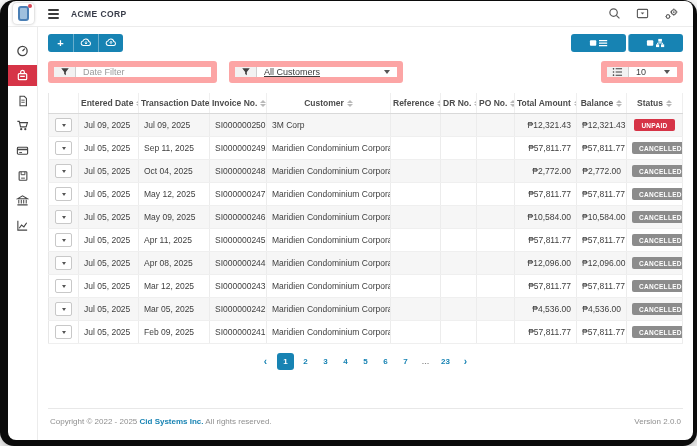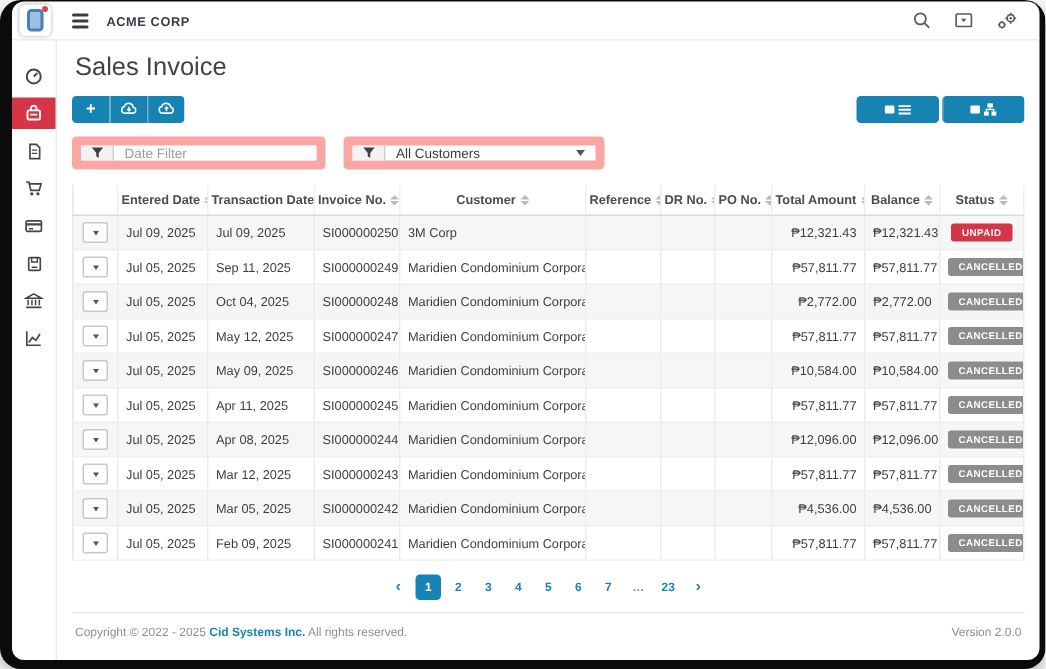--- a/index.html
+++ b/index.html
@@ -51,21 +51,21 @@
   .input-group { display:flex; height:22px; border:6px solid #fca5a5; border-radius:3px; overflow:hidden; background:#fff; }
   .prepend { width:22px; background:#f2f2f2; border-right:1px solid #cfcfcf; display:flex;
              align-items:center; justify-content:center; flex:0 0 auto; }
   .input-group input { border:none; outline:none; font-family:inherit; font-size:9px; color:#444;
                        padding:0 7px; width:135px; }
   .input-group input::placeholder { color:#9a9a9a; }
   .select-box { display:flex; align-items:center; font-size:9px; color:#3c3c3c; padding:0 7px; cursor:pointer; }
   .select-box .val { flex:1; }
   .caret-dn { width:0; height:0; border-left:3px solid transparent; border-right:3px solid transparent;
               border-top:4px solid #555; margin-left:8px; }
-  .customer-select .select-box { width:140px; }
+  .customer-select .select-box { width:140px;text-decoration:underline; }
   .pagesize-group { margin-left:auto; }
   .pagesize-group .select-box { width:48px; }
 
   
   .tabs { display:flex; border-bottom:1px solid #d8d8d8; }
   .tab { font-size:9px; color:#1783b3; padding:5px 10px 4px; cursor:pointer; text-decoration:none;
          border:1px solid transparent; border-radius:3px 3px 0 0; margin-bottom:-1px; font-weight:700; }
   .tab.active { background:#fff; color:#4a4e52; border-color:#d8d8d8 #d8d8d8 #fff; font-weight:400; }
 
   
@@ -221,21 +221,20 @@
           <span>
               <svg width="13" height="13" viewBox="0 0 14 14">
                 <path d="M2 2v10h10" fill="none" stroke="#454545" stroke-width="1.2"></path>
                 <polyline points="3.5,10 6,6.5 8.5,8.5 11.5,4" fill="none" stroke="#454545" stroke-width="1.2"></polyline>
               </svg>
             </span>
         </div>
       </div>
 
       <div class="content">
-        <div class="page-title">Sales Invoice</div>
 
         <div class="toolbar">
           <div class="btn-group">
             <button class="btn sq">
                 <span>+</span>
               </button>
             <button class="btn sq">
               <span><svg width="12" height="10" viewBox="0 0 14 11">
                     <path d="M3.6 9.5a2.6 2.6 0 0 1-.3-5.1A3.6 3.6 0 0 1 10.3 5a2.3 2.3 0 0 1 .2 4.5z" fill="none" stroke="#fff" stroke-width="1.2"></path>
                     <path d="M7 4.5v3M5.7 6.3L7 7.8l1.3-1.5" stroke="#fff" stroke-width="1.1" fill="none"></path>
@@ -282,20 +281,36 @@
             <span class="prepend">
                 <svg width="10" height="10" viewBox="0 0 12 12">
                   <path d="M1.5 1.5h9L7 6v4L5 8.5V6z" fill="#3f3f3f"></path>
                 </svg>
               </span>
             <div class="select-box">
               <span class="val">All Customers</span>
               <span class="caret-dn"></span>
             </div>
           </div>
+          <div class="input-group pagesize-group">
+            <span class="prepend">
+                <svg width="11" height="10" viewBox="0 0 12 11">
+                  <circle cx="1.6" cy="2" r=".9" fill="#3f3f3f"></circle>
+                  <circle cx="1.6" cy="5.5" r=".9" fill="#3f3f3f"></circle>
+                  <circle cx="1.6" cy="9" r=".9" fill="#3f3f3f"></circle>
+                  <line x1="4" y1="2" x2="11" y2="2" stroke="#3f3f3f" stroke-width="1.2"></line>
+                  <line x1="4" y1="5.5" x2="11" y2="5.5" stroke="#3f3f3f" stroke-width="1.2"></line>
+                  <line x1="4" y1="9" x2="11" y2="9" stroke="#3f3f3f" stroke-width="1.2"></line>
+                </svg>
+              </span>
+            <div class="select-box">
+              <span class="val">10</span>
+              <span class="caret-dn"></span>
+            </div>
+          </div>
         </div>
 
 
         <table>
           <colgroup>
             <col class="w1">
               <col class="w2">
               <col class="w3">
               <col class="w4">
               <col class="w5">

